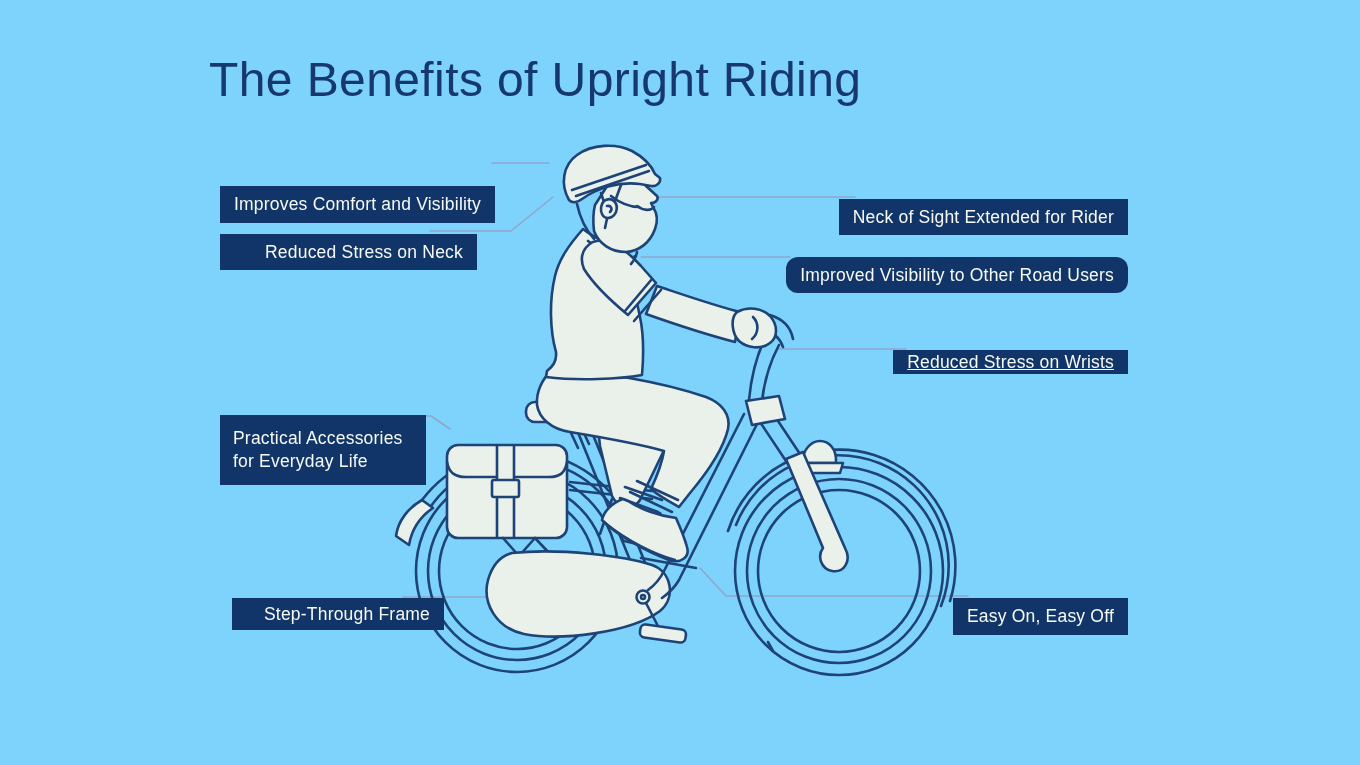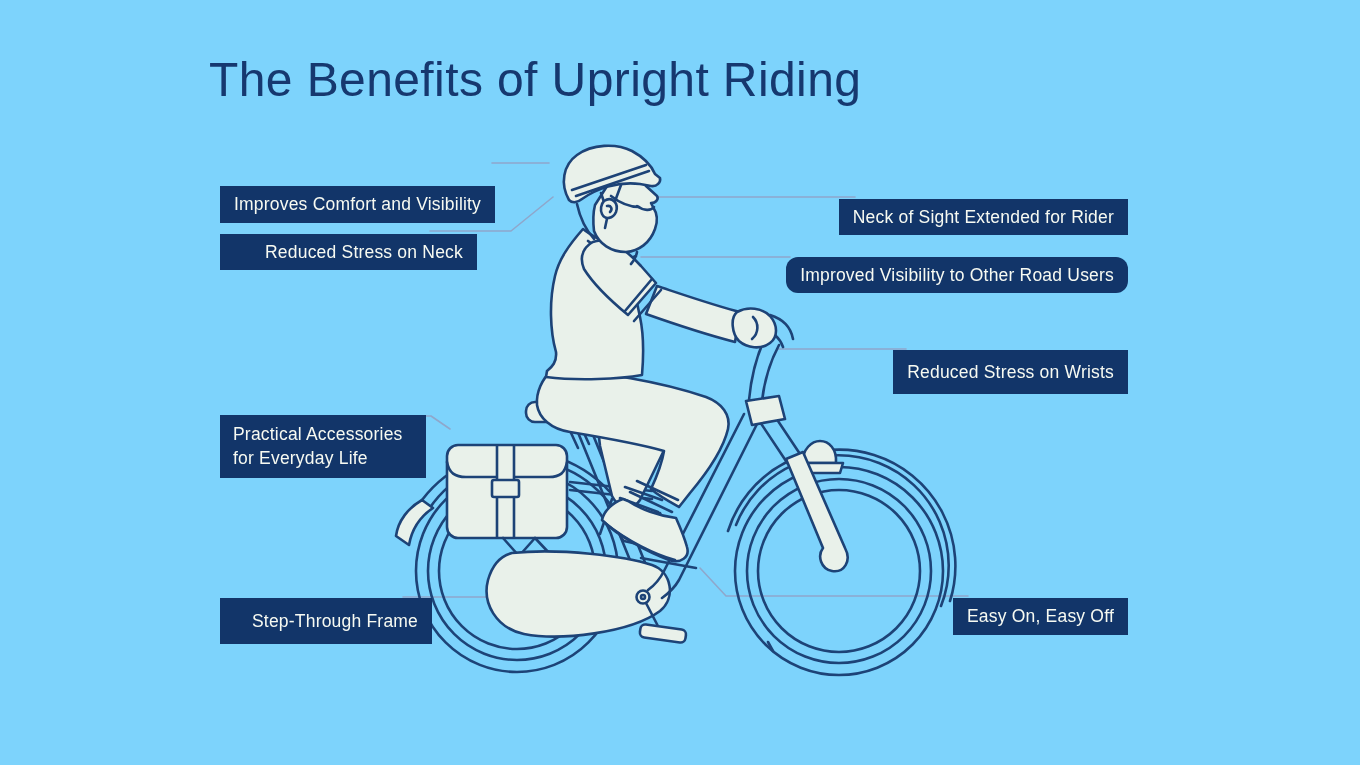--- a/index.html
+++ b/index.html
@@ -26,32 +26,32 @@
     display:flex;align-items:center;
     padding:0 14px;
     height:37px;
     font-size:17.5px;
     letter-spacing:0.2px;
     white-space:nowrap;
     box-sizing:border-box;
   }
   .label.two-line{
     white-space:normal;
-    height:63px;
+    height:70px;
     width:206px;
     padding:8px 13px;
     line-height:1.33;
   }
   #lbl-0{left:220px;top:162px;margin-top:24px;}
   #lbl-1{left:220px;top:234px;height:36px;padding-left:45px;}
   #lbl-2{right:232px;top:199px;height:36px;}
   #lbl-3{right:232px;top:257px;height:36px;border-radius:12px;}
-  #lbl-4{right:232px;top:350px;height:44px;}
+  #lbl-4{right:232px;top:350px;height:24px;text-decoration:underline;}
   #lbl-5{left:220px;top:415px;}
-  #lbl-6{left:220px;top:598px;height:46px;padding-left:32px;}
+  #lbl-6{left:232px;top:598px;height:32px;padding-left:32px;}
   #lbl-7{right:232px;top:598px;text-align:center;}
 </style>
 </head>
 <body>
 
 <div class="canvas">
 
   <div class="title">The Benefits of Upright Riding</div>
 
   <svg class="bike-svg" viewBox="0 0 1360 765" aria-hidden="true">

